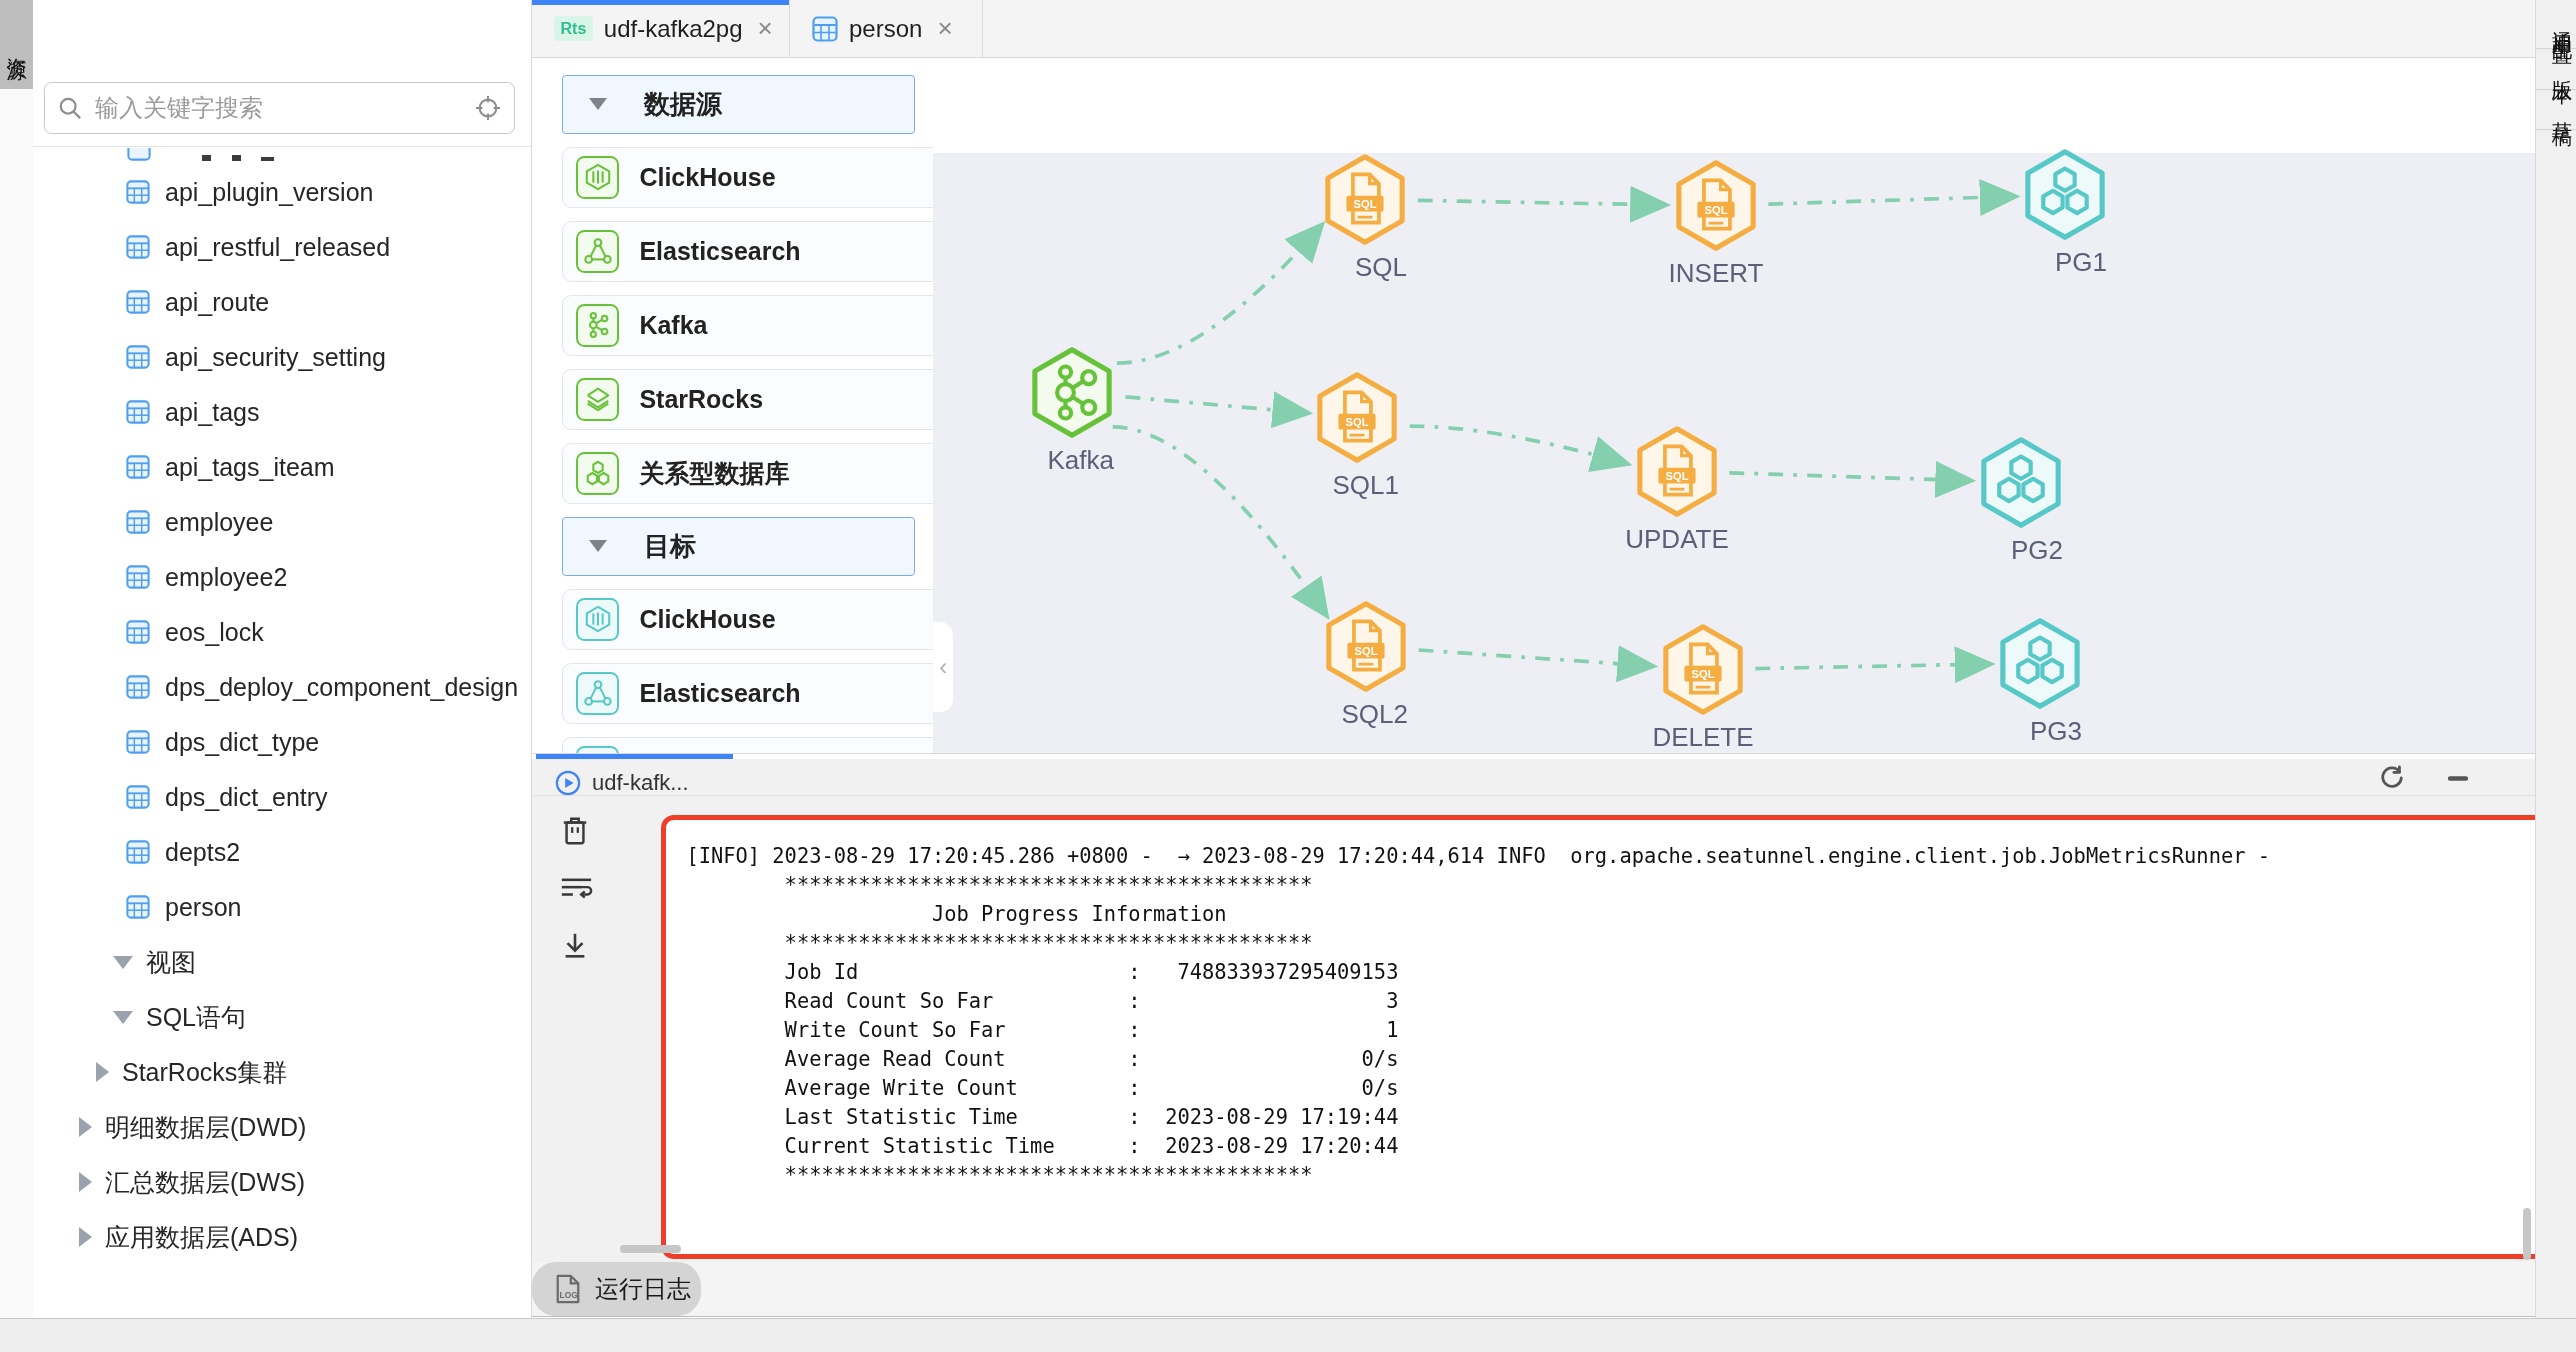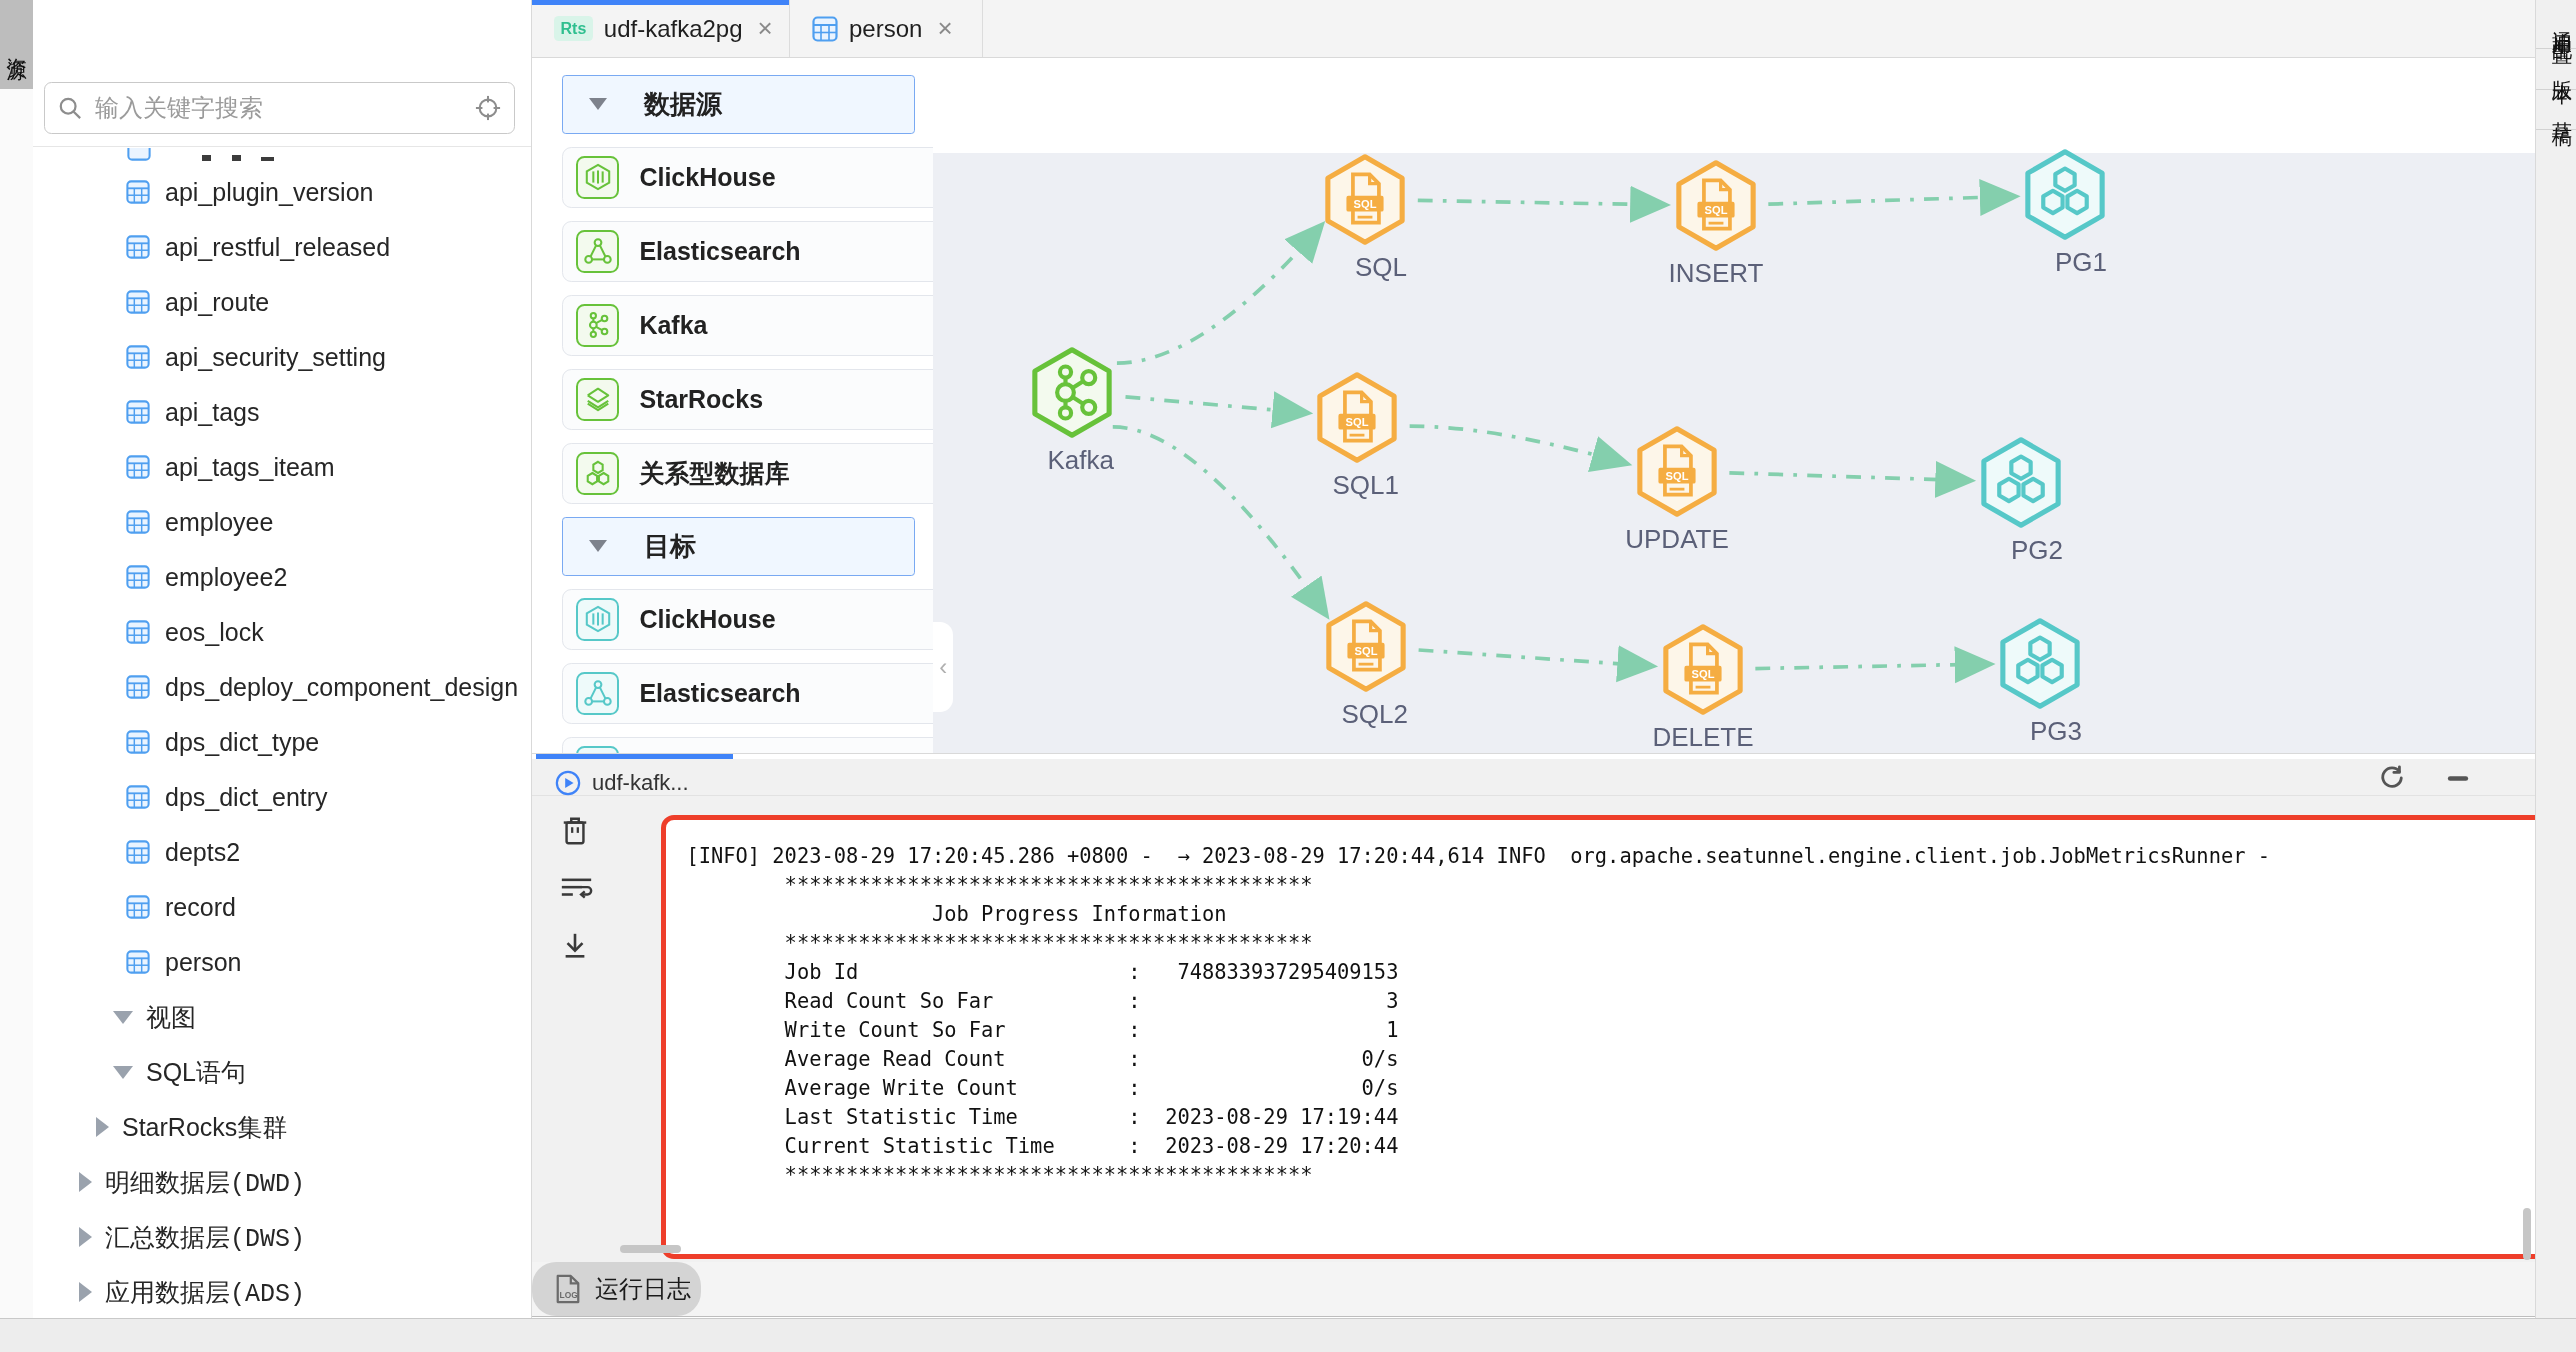--- a/index.html
+++ b/index.html
@@ -25,21 +25,21 @@
   .sico{margin:0 11px 0 13px;flex:0 0 auto;display:flex;}
   .tico{margin:0 13px 0 9.3px;flex:0 0 auto;display:flex;cursor:pointer;}
 
   .tree{position:absolute;left:0;top:148px;width:100%;height:1170px;overflow:hidden;}
   .partial-row{position:relative;height:16.7px;overflow:hidden;}
   .tree-item{height:55px;display:flex;align-items:center;font-size:25px;color:#262626;cursor:pointer;}
   .tree-item .t-icon{display:flex;margin-right:15px;}
   .caret{width:0;height:0;margin-right:13px;flex:0 0 auto;}
   .caret.down{border-left:10.2px solid transparent;border-right:10.2px solid transparent;border-top:13px solid #9aa2ad;}
   .caret.right{border-top:10.2px solid transparent;border-bottom:10.2px solid transparent;border-left:13px solid #9aa2ad;}
-  .ind-t2{padding-left:93px;} .ind-g2{padding-left:80px;} .ind-g1{padding-left:63px;} .ind-g0{padding-left:46px;font-family:Liberation Mono, monospace;}
+  .ind-t2{padding-left:93px;} .ind-g2{padding-left:80px;} .ind-g1{padding-left:63px;} .ind-g0{padding-left:46px;}
 
   
   .tabbar{left:532px;top:0;width:2003px;height:58px;background:#f4f4f4;border-bottom:0.9px solid #d9d9d9;box-sizing:border-box;}
   .tab{position:absolute;top:0;height:57px;display:flex;align-items:center;cursor:pointer;box-sizing:border-box;}
   .tab1{left:0;width:258px;border-right:0.9px solid #dcdcdc;padding-left:22px;}
   .tab2{left:258px;width:193px;border-right:0.9px solid #dcdcdc;padding-left:22px;}
   .inkbar{position:absolute;left:0;top:0;width:258px;height:4.6px;background:#3f83f8;}
   .rts-badge{background:#d9f4e9;color:#2fbf8f;font-size:16px;font-weight:bold;border-radius:4.6px;padding:3.7px 6.5px;margin-right:11px;}
   .tab-label{font-size:24px;color:#1f1f1f;}
   .tab-close{font-size:26px;color:#8a8a8a;margin-left:15px;}
@@ -283,32 +283,20 @@
           <span class="t-icon">
             <svg width="24" height="24" viewBox="0 0 26 26">
               <rect x="1.5" y="1.5" width="23" height="23" rx="4" fill="#eaf4ff" stroke="#4f9ff0" stroke-width="2.2"></rect>
               <line x1="1.5" y1="9" x2="24.5" y2="9" stroke="#4f9ff0" stroke-width="2"></line>
               <line x1="9" y1="9" x2="9" y2="24" stroke="#4f9ff0" stroke-width="1.6"></line>
               <line x1="17" y1="9" x2="17" y2="24" stroke="#4f9ff0" stroke-width="1.6"></line>
               <line x1="1.5" y1="16.5" x2="24.5" y2="16.5" stroke="#4f9ff0" stroke-width="1.6"></line>
             </svg>
           </span>
           <span>depts2</span>
-        </div>
-        <div class="tree-item ind-t2">
-          <span class="t-icon">
-            <svg width="24" height="24" viewBox="0 0 26 26">
-              <rect x="1.5" y="1.5" width="23" height="23" rx="4" fill="#eaf4ff" stroke="#4f9ff0" stroke-width="2.2"></rect>
-              <line x1="1.5" y1="9" x2="24.5" y2="9" stroke="#4f9ff0" stroke-width="2"></line>
-              <line x1="9" y1="9" x2="9" y2="24" stroke="#4f9ff0" stroke-width="1.6"></line>
-              <line x1="17" y1="9" x2="17" y2="24" stroke="#4f9ff0" stroke-width="1.6"></line>
-              <line x1="1.5" y1="16.5" x2="24.5" y2="16.5" stroke="#4f9ff0" stroke-width="1.6"></line>
-            </svg>
-          </span>
-          <span>record</span>
         </div>
         <div class="tree-item ind-t2">
           <span class="t-icon">
             <svg width="24" height="24" viewBox="0 0 26 26">
               <rect x="1.5" y="1.5" width="23" height="23" rx="4" fill="#eaf4ff" stroke="#4f9ff0" stroke-width="2.2"></rect>
               <line x1="1.5" y1="9" x2="24.5" y2="9" stroke="#4f9ff0" stroke-width="2"></line>
               <line x1="9" y1="9" x2="9" y2="24" stroke="#4f9ff0" stroke-width="1.6"></line>
               <line x1="17" y1="9" x2="17" y2="24" stroke="#4f9ff0" stroke-width="1.6"></line>
               <line x1="1.5" y1="16.5" x2="24.5" y2="16.5" stroke="#4f9ff0" stroke-width="1.6"></line>
             </svg>

